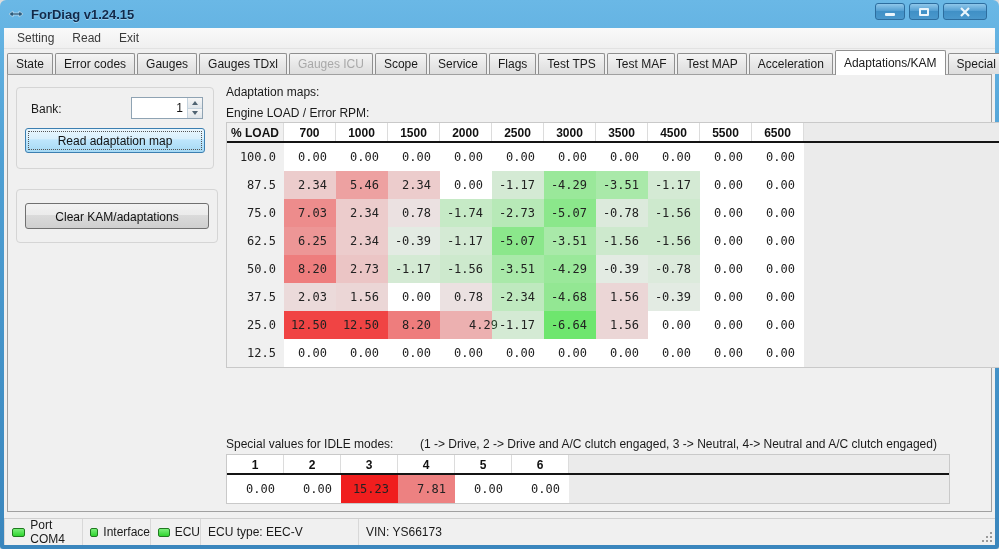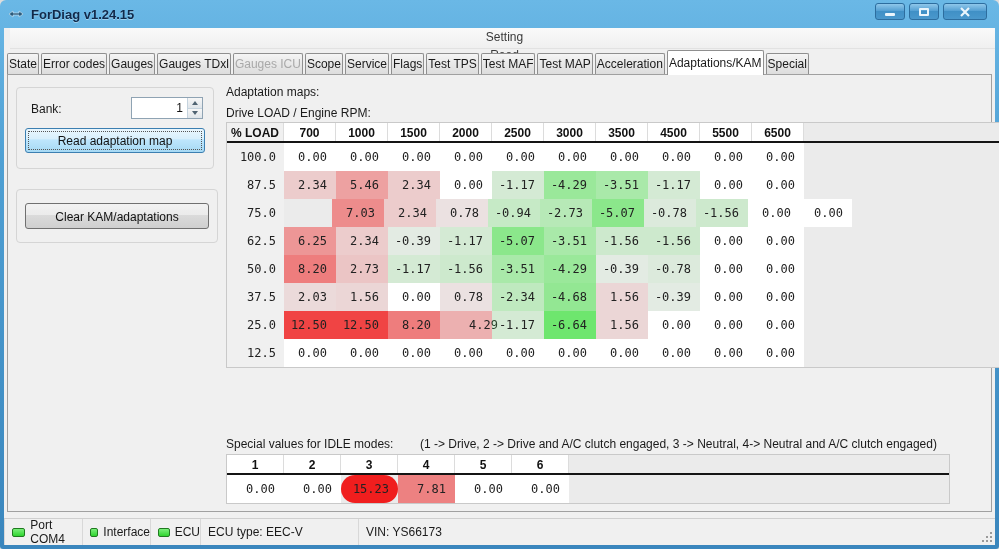--- a/index.html
+++ b/index.html
@@ -12,26 +12,26 @@
   .app-icon{width:16px;height:14px;margin-right:7px;display:inline-flex;align-items:center;}
   .title-text{font-size:13px;color:#10294a;font-weight:bold;text-shadow:0 1px 0 rgba(255,255,255,.35);}
   .win-btns{position:absolute;right:12px;top:3px;display:flex;}
   .win-btn{width:30px;height:17px;margin-left:4px;border:1px solid #2d6d9e;border-radius:3px;
     background:linear-gradient(#8fc7ea,#55a0d3 45%,#4090c6 50%,#4a98cc);display:flex;align-items:center;justify-content:center;cursor:default;}
   .win-btn.close{width:44px;}
   .glyph-min{width:10px;height:3px;background:#eaf5fc;margin-top:6px;border-radius:1px;}
   .glyph-max{width:10px;height:8px;border:2px solid #eaf5fc;border-radius:1px;}
   
   .client{position:absolute;top:28px;left:4px;width:991px;height:517px;background:#f0f0f0;}
-  .menubar{position:absolute;top:0;left:6px;right:0;height:21px;background:linear-gradient(#fafafa,#f0f0f0);
-    border-bottom:1px solid #e2e2e2;display:flex;align-items:center;padding-left:4px;flex-direction:column;}
+  .menubar{position:absolute;top:0;left:0;right:0;height:21px;background:linear-gradient(#fafafa,#f0f0f0);
+    border-bottom:1px solid #e2e2e2;display:flex;align-items:center;padding-left:4px;}
   .menu-item{font-size:12px;color:#3a3a3a;padding:2px 9px;cursor:default;}
   
   .tabstrip{position:absolute;top:22px;left:3px;display:flex;align-items:flex-end;z-index:3;}
-  .tab{height:21px;line-height:20px;padding:0 1px;margin-right:2px;font-size:12px;color:#1a1a1a;
+  .tab{height:21px;line-height:20px;padding:0 8px;margin-right:2px;font-size:12px;color:#1a1a1a;
     border:1px solid #8f8f8f;border-bottom:none;border-radius:2px 2px 0 0;
     background:linear-gradient(#f5f5f5,#e9e9e9 45%,#dddddd);cursor:default;white-space:nowrap;}
   .tab.active{height:25px;line-height:24px;background:#fff;margin-bottom:-1px;z-index:4;position:relative;}
   .tab.disabled{color:#a9a9a9;}
   .tabpage{position:absolute;top:46px;left:3px;width:985px;height:438px;border:1px solid #a0a0a0;background:#f0f0f0;}
   
   .groupbox{position:absolute;border:1px solid #d5d5d5;border-radius:4px;background:#f0f0f0;}
   .gb1{left:8px;top:12px;width:198px;height:82px;}
   .gb2{left:8px;top:114px;width:202px;height:54px;}
   .lbl{position:absolute;font-size:12px;color:#1a1a1a;white-space:nowrap;}
@@ -141,21 +141,21 @@
           </div>
         </div>
         <button class="btn btn-read focused">Read adaptation map</button>
       </div>
 
       <div class="groupbox gb2">
         <button class="btn btn-clear">Clear KAM/adaptations</button>
       </div>
 
       <span class="lbl" style="left:218px;top:10px;">Adaptation maps:</span>
-      <span class="lbl" style="left:218px;top:31px;">Drive LOAD / Engine RPM:</span>
+      <span class="lbl" style="left:218px;top:31px;">Engine LOAD / Error RPM:</span>
 
       <div class="grid" style="left:218px;top:47px;width:914px;">
           <div class="g-hrow">
             <div class="g-h g-corner">% LOAD</div>
             <div class="g-h">700</div>
             <div class="g-h">1000</div>
             <div class="g-h">1500</div>
             <div class="g-h">2000</div>
             <div class="g-h">2500</div>
             <div class="g-h">3000</div>
@@ -188,24 +188,24 @@
             <div class="g-cell" style="background: rgba(110, 230, 110, 0.176);">-1.17</div>
             <div class="g-cell" style="background: rgba(110, 230, 110, 0.647);">-4.29</div>
             <div class="g-cell" style="background: rgba(110, 230, 110, 0.53);">-3.51</div>
             <div class="g-cell" style="background: rgba(110, 230, 110, 0.176);">-1.17</div>
             <div class="g-cell" style="background: rgb(255, 255, 255);">0.00</div>
             <div class="g-cell" style="background: rgb(255, 255, 255);">0.00</div>
             <div class="g-fill"></div>
           </div>
           <div class="g-row">
             <div class="g-rh">75.0</div>
-            <div class="g-cell" style="background: rgba(240, 30, 30, 0.463); margin-left: 48px;">7.03</div>
+            <div class="g-cell" style="background: rgba(240, 30, 30, 0.463);">7.03</div>
             <div class="g-cell" style="background: rgba(240, 30, 30, 0.153);">2.34</div>
             <div class="g-cell" style="background: rgba(240, 30, 30, 0.05);">0.78</div>
-            <div class="g-cell" style="background: rgba(110, 230, 110, 0.294);">-0.94</div>
+            <div class="g-cell" style="background: rgba(110, 230, 110, 0.294);">-1.74</div>
             <div class="g-cell" style="background: rgba(110, 230, 110, 0.41);">-2.73</div>
             <div class="g-cell" style="background: rgba(110, 230, 110, 0.765);">-5.07</div>
             <div class="g-cell" style="background: rgba(110, 230, 110, 0.118);">-0.78</div>
             <div class="g-cell" style="background: rgba(110, 230, 110, 0.235);">-1.56</div>
             <div class="g-cell" style="background: rgb(255, 255, 255);">0.00</div>
             <div class="g-cell" style="background: rgb(255, 255, 255);">0.00</div>
             <div class="g-fill"></div>
           </div>
           <div class="g-row">
             <div class="g-rh">62.5</div>
@@ -288,21 +288,21 @@
             <div class="g-h">2</div>
             <div class="g-h">3</div>
             <div class="g-h">4</div>
             <div class="g-h">5</div>
             <div class="g-h">6</div>
             <div class="g-fill"></div>
           </div>
           <div class="g-row">
             <div class="g-cell" style="background: rgb(255, 255, 255);">0.00</div>
             <div class="g-cell" style="background: rgb(255, 255, 255);">0.00</div>
-            <div class="g-cell" style="background: rgb(240, 30, 30); border-radius: 14px;">15.23</div>
+            <div class="g-cell" style="background: rgb(240, 30, 30);">15.23</div>
             <div class="g-cell" style="background: rgba(240, 30, 30, 0.514);">7.81</div>
             <div class="g-cell" style="background: rgb(255, 255, 255);">0.00</div>
             <div class="g-cell" style="background: rgb(255, 255, 255);">0.00</div>
             <div class="g-fill"></div>
           </div>
         </div>
 
     </div>
 
     <div class="statusbar">

